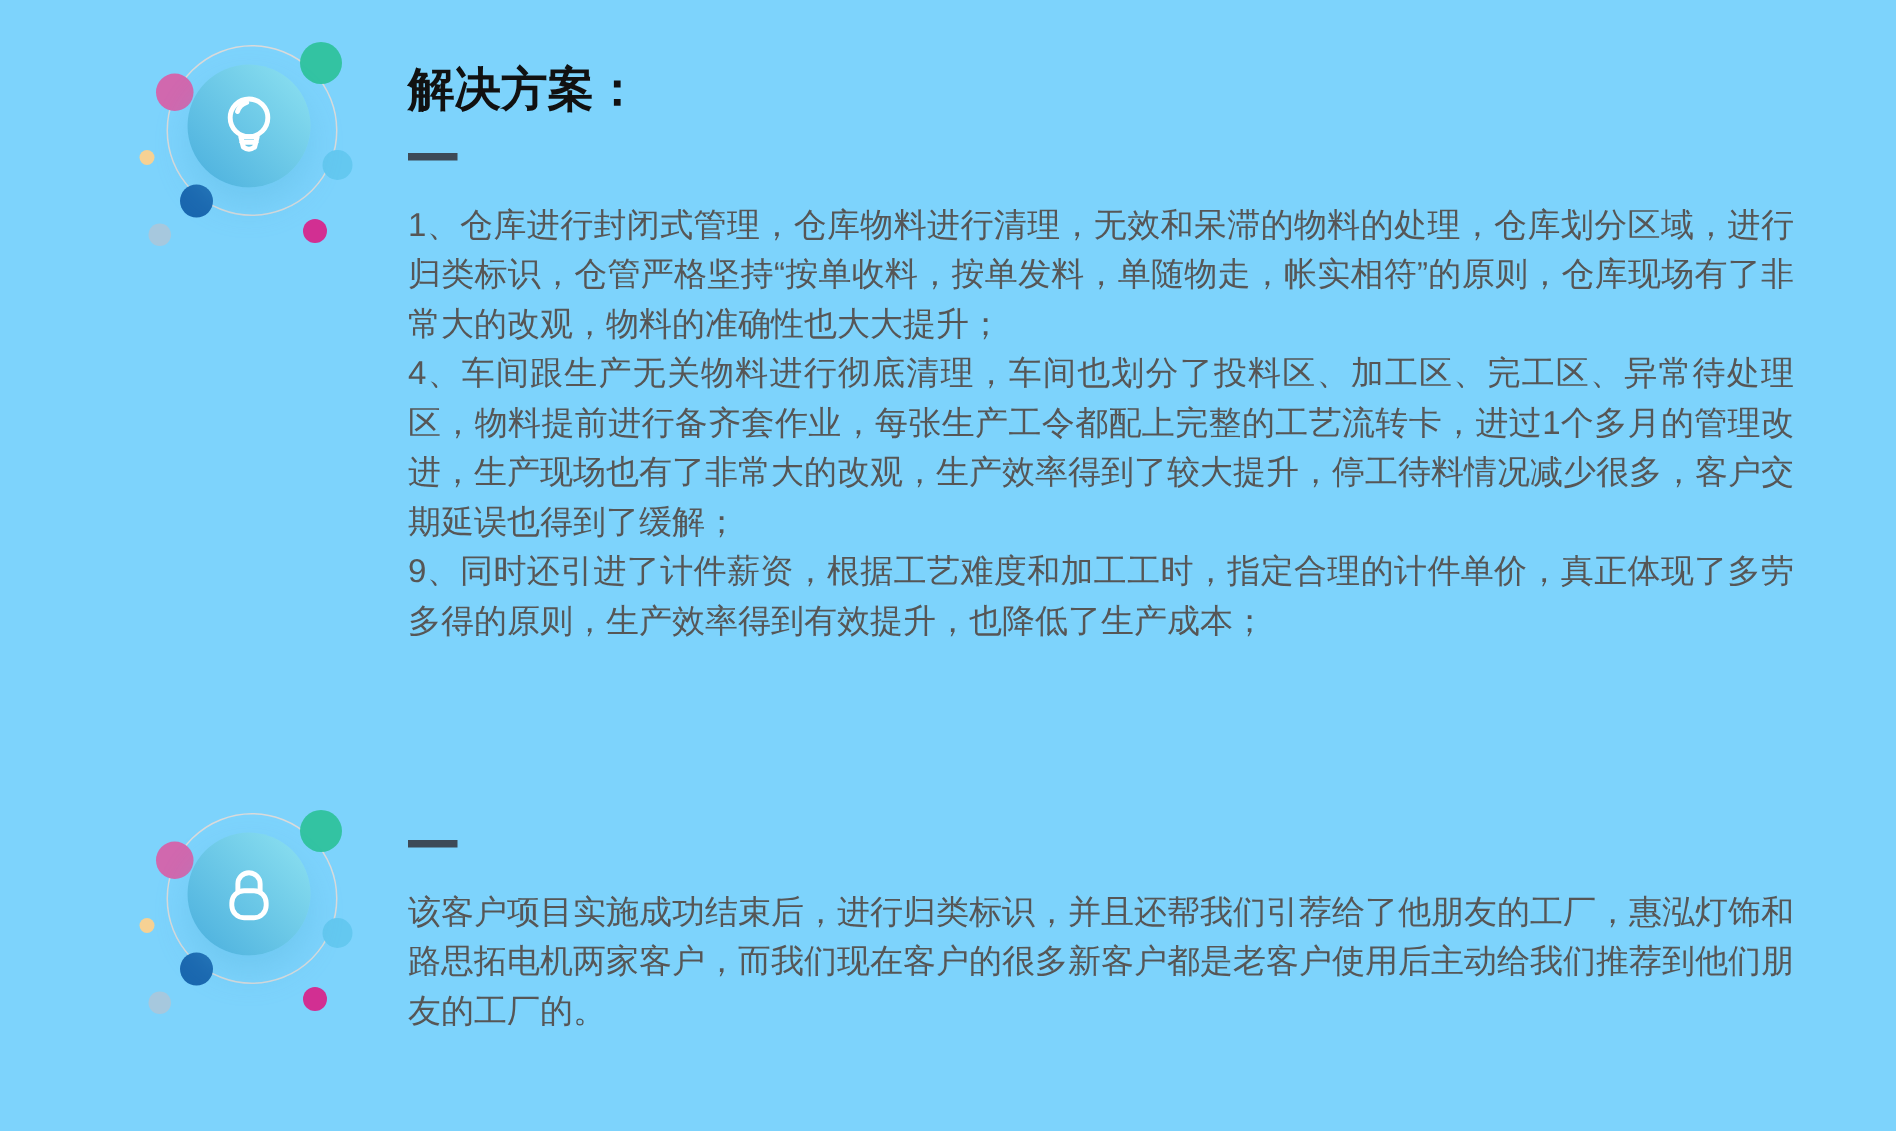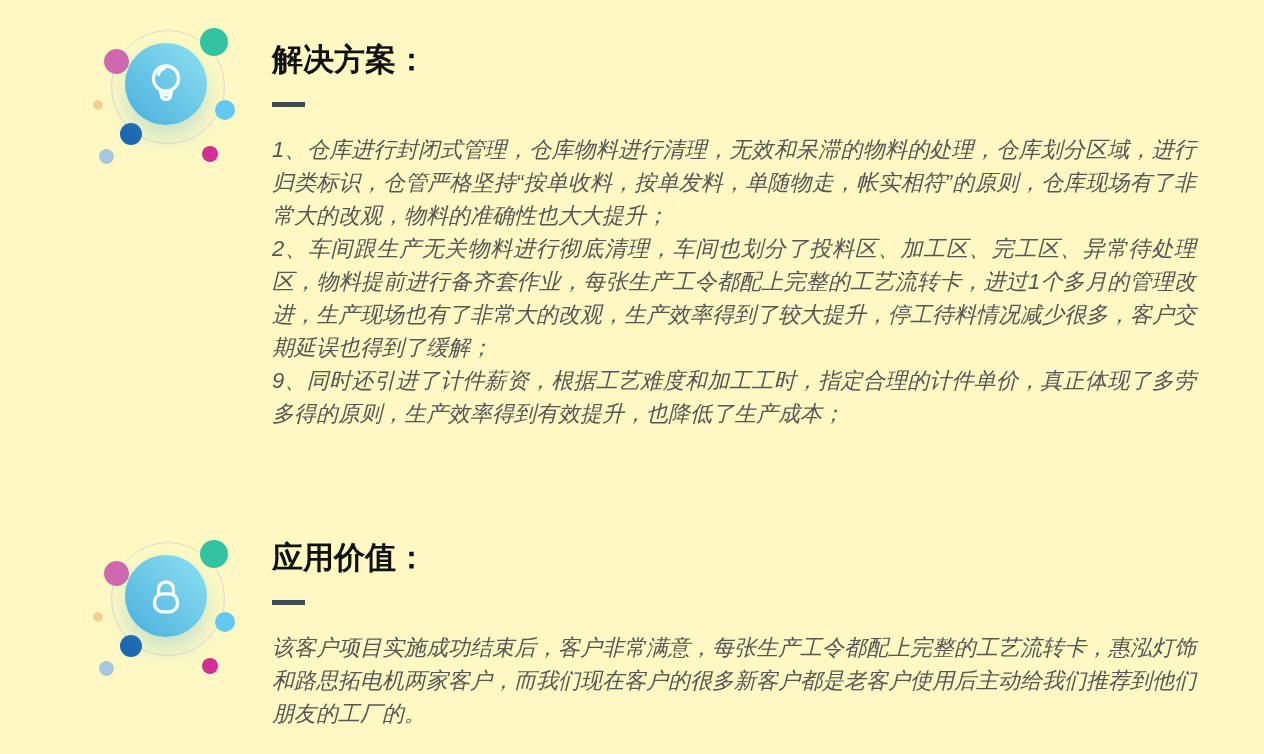--- a/index.html
+++ b/index.html
@@ -1,18 +1,18 @@
 <!DOCTYPE html>
 <html><head>
 <meta charset="utf-8">
 <style>
   * { margin:0; padding:0; box-sizing:border-box; }
   html, body { background:#ffffff; }
   .page {
-    position:relative; width:1264px; height:754px; background:#fef9c3;
+    position:relative; width:1264px; height:754px; background:#7dd3fc;
     font-family:"Liberation Sans","DejaVu Sans",sans-serif; overflow:hidden;
   }
 
   
   .badge { position:absolute; left:88px; width:150px; height:172px; }
   .badge-s1 { top:15px; }
   .badge-s2 { top:527px; }
   .ring {
     position:absolute; left:23px; top:15px; width:114px; height:114px;
     border:1px solid #dadada; border-radius:50%;
@@ -33,21 +33,21 @@
   .dot-magenta { left:114px; top:131px; width:16px; height:16px; }
 
   
   .content { position:absolute; left:272px; width:924px; }
   .content-s1 { top:40px; }
   .content-s2 { top:538px; }
   .section-title {
     font-size:31px; line-height:40px; font-weight:bold; color:#111111;
   }
   .dash { display:block; width:33px; height:5px; margin-top:22px; background:#3d4a57; }
-  .body-text { margin-top:26px;font-style:italic; }
+  .body-text { margin-top:26px; }
   .body-text p {
     font-size:22px; line-height:33px; color:#565656;
     text-align:justify; text-justify:inter-ideograph;
   }
 </style>
 </head>
 <body>
 
 <div class="page">
 
@@ -70,21 +70,21 @@
         </g>
       </svg>
     </span>
   </div>
 
   <div class="content content-s1">
     <h2 class="section-title">解决方案：</h2>
     <span class="dash" style="background-color: rgb(61, 74, 87);"></span>
     <div class="body-text">
       <p>1、仓库进行封闭式管理，仓库物料进行清理，无效和呆滞的物料的处理，仓库划分区域，进行归类标识，仓管严格坚持“按单收料，按单发料，单随物走，帐实相符”的原则，仓库现场有了非常大的改观，物料的准确性也大大提升；</p>
-      <p>2、车间跟生产无关物料进行彻底清理，车间也划分了投料区、加工区、完工区、异常待处理区，物料提前进行备齐套作业，每张生产工令都配上完整的工艺流转卡，进过1个多月的管理改进，生产现场也有了非常大的改观，生产效率得到了较大提升，停工待料情况减少很多，客户交期延误也得到了缓解；</p>
+      <p>4、车间跟生产无关物料进行彻底清理，车间也划分了投料区、加工区、完工区、异常待处理区，物料提前进行备齐套作业，每张生产工令都配上完整的工艺流转卡，进过1个多月的管理改进，生产现场也有了非常大的改观，生产效率得到了较大提升，停工待料情况减少很多，客户交期延误也得到了缓解；</p>
       <p>9、同时还引进了计件薪资，根据工艺难度和加工工时，指定合理的计件单价，真正体现了多劳多得的原则，生产效率得到有效提升，也降低了生产成本；</p>
     </div>
   </div>
 
   <div class="badge badge-s2">
     <span class="ring"></span>
     <span class="dot dot-teal" style="--c: #33c3a2;"></span>
     <span class="dot dot-pink" style="--c: #d168ae;"></span>
     <span class="dot dot-cream" style="--c: #f6d193;"></span>
     <span class="dot dot-sky" style="--c: #64c8f0;"></span>
@@ -95,20 +95,19 @@
       <svg width="48" height="48" viewBox="0 0 44 44" aria-hidden="true">
         <g fill="none" stroke="#ffffff" stroke-width="3" stroke-linecap="round" stroke-linejoin="round">
           <path d="M15.2 20 v-4.2 a6.8 6.8 0 0 1 13.6 0 V20"></path>
           <rect x="11.5" y="20" width="21" height="16.5" rx="7.5"></rect>
         </g>
       </svg>
     </span>
   </div>
 
   <div class="content content-s2">
-    <h2 class="section-title">应用价值：</h2>
     <span class="dash" style="background-color: rgb(61, 74, 87);"></span>
     <div class="body-text">
-      <p>该客户项目实施成功结束后，客户非常满意，每张生产工令都配上完整的工艺流转卡，惠泓灯饰和路思拓电机两家客户，而我们现在客户的很多新客户都是老客户使用后主动给我们推荐到他们朋友的工厂的。</p>
+      <p>该客户项目实施成功结束后，进行归类标识，并且还帮我们引荐给了他朋友的工厂，惠泓灯饰和路思拓电机两家客户，而我们现在客户的很多新客户都是老客户使用后主动给我们推荐到他们朋友的工厂的。</p>
     </div>
   </div>
 
 </div>
 
 </body></html>

